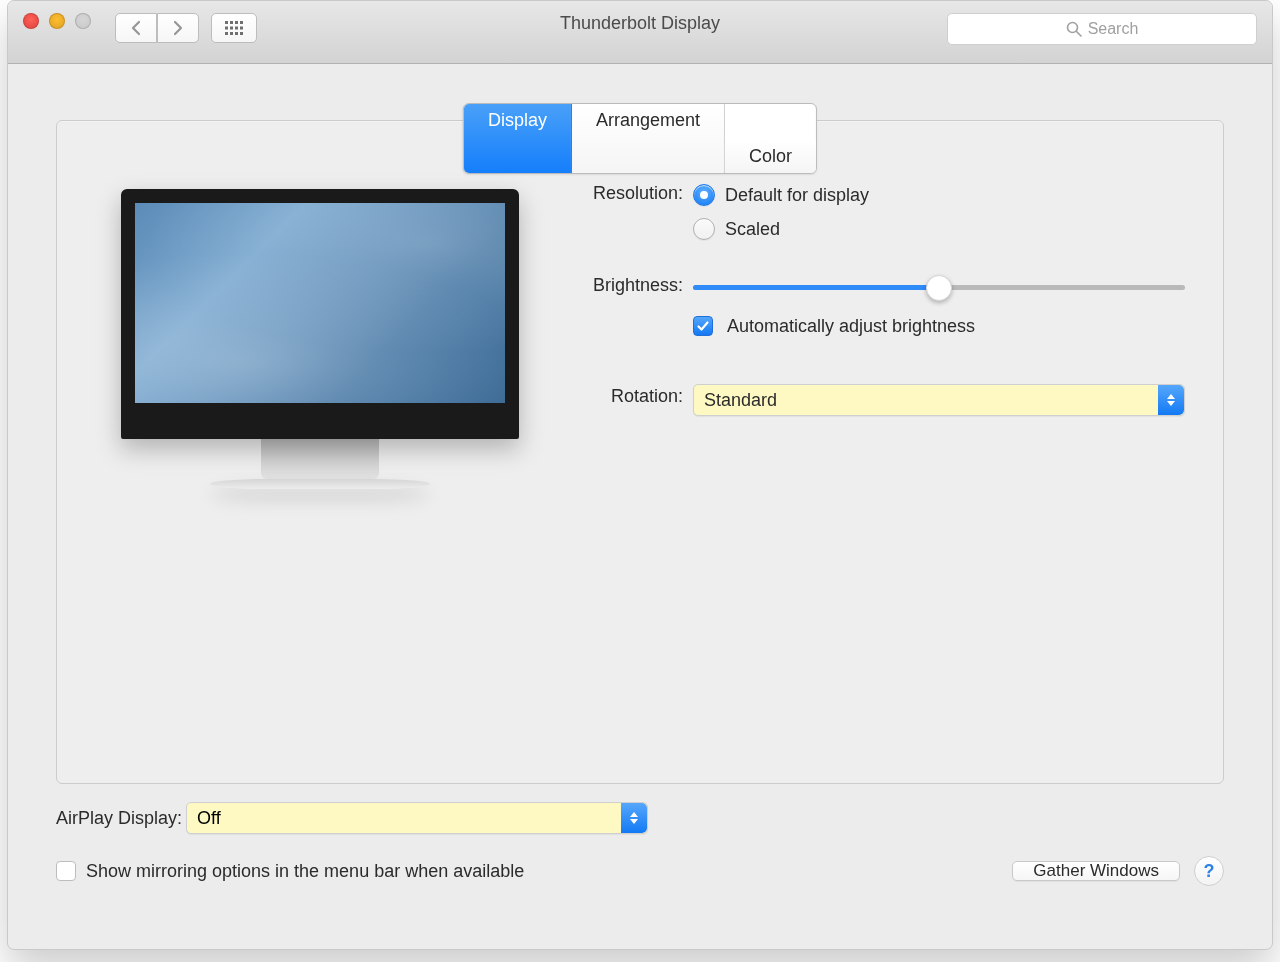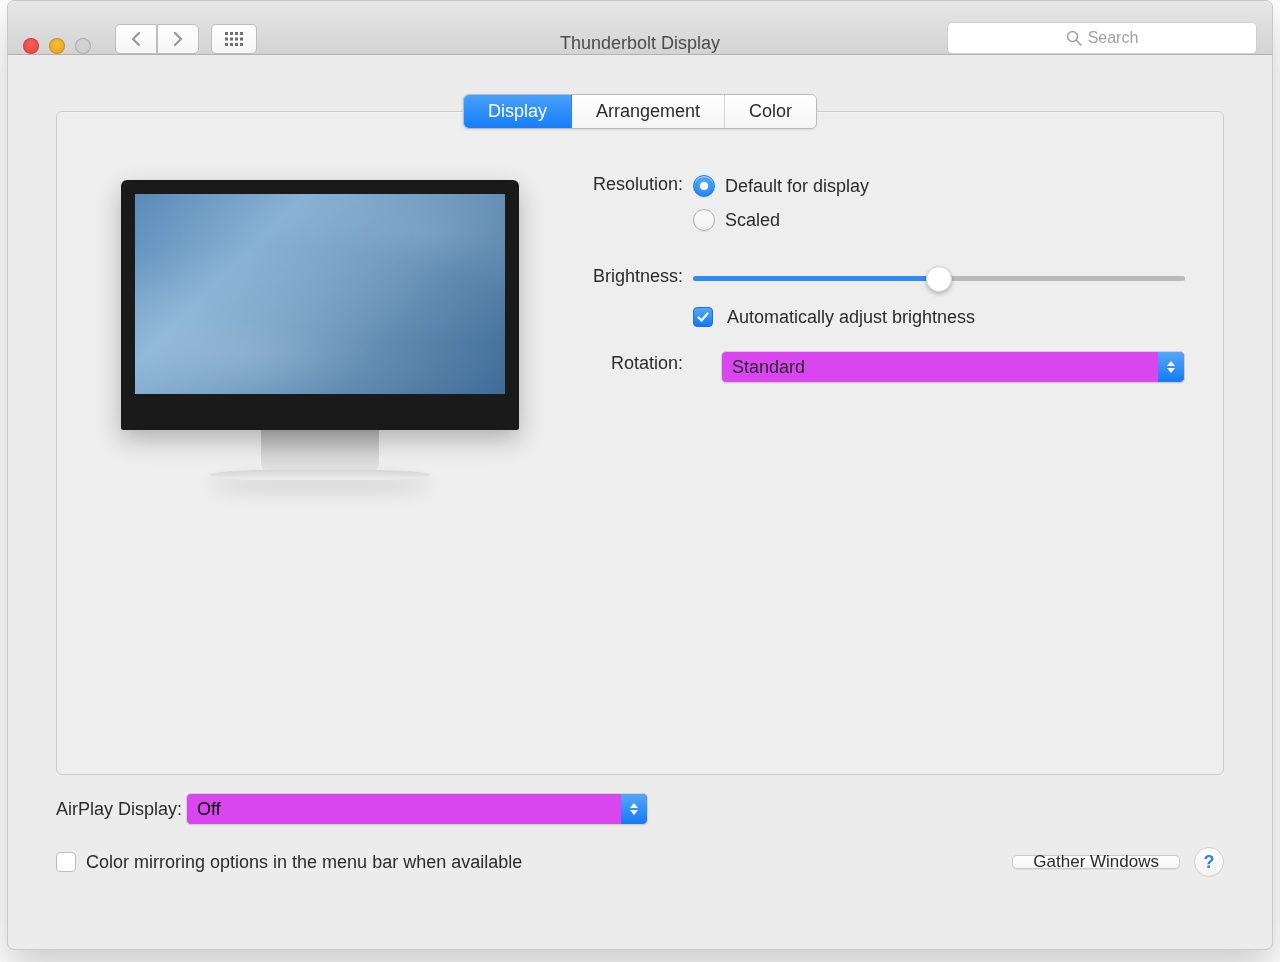--- a/index.html
+++ b/index.html
@@ -4,21 +4,21 @@
 <style>
 * { box-sizing: border-box; margin: 0; padding: 0; -webkit-font-smoothing: antialiased; }
 html, body { width: 1280px; height: 962px; font-family: -apple-system, "Helvetica Neue", Helvetica, Arial, sans-serif; background: #fff; }
 .window {
   width: 1266px; height: 950px; margin: 0 auto; position: relative;
   background: #ececec; border: 1px solid #c9c9c9; border-radius: 7px;
   box-shadow: 0 20px 40px rgba(0,0,0,0.2);
   overflow: hidden;
 }
 .titlebar {
-  height: 54px; display: flex; align-items: flex-end; padding: 0 15px;
+  height: 63px; display: flex; align-items: flex-start; padding: 12px 15px;
   background: linear-gradient(#e7e7e7, #d3d3d3);
   border-bottom: 1px solid #b2b2b2; position: relative;
 }
 .traffic { display: flex; gap: 10px; }
 .traffic-light { width: 16px; height: 16px; border-radius: 50%; border: 0.5px solid rgba(0,0,0,0.15); }
 .tl-red { background: radial-gradient(circle at 50% 40%, #ff6057, #e0443e); }
 .tl-yellow { background: radial-gradient(circle at 50% 40%, #ffbd2e, #dea123); }
 .tl-gray { background: radial-gradient(circle at 50% 40%, #d6d6d6, #c8c8c8); }
 .nav-group, .apps-btn {
   margin-left: 24px; display: flex;
@@ -49,21 +49,21 @@
   margin-top: 56px; border: 1px solid #ccc; border-radius: 6px;
   background: #eeeeee; position: relative; height: 664px;
   box-shadow: inset 0 1px 0 rgba(255,255,255,0.3);
 }
 .tabs {
   position: absolute; top: -18px; left: 50%; transform: translateX(-50%);
   display: flex; border: 1px solid #bababa; border-radius: 6px;
   overflow: hidden; background: #fff; box-shadow: 0 1px 2px rgba(0,0,0,0.08);
 }
 .tab { padding: 6px 24px; font-size: 18px; background: linear-gradient(#ffffff,#f5f5f5); color: #2b2b2b; border-right: 1px solid #d0d0d0;}
-.tab:last-child { border-right: none; }
+.tab:last-child { border-right: none; margin-top: 36px; }
 .tab.active { background: linear-gradient(#49a0f8,#157efb); color: #fff; border-right:1px solid #1b6fe0;}
 .panel { display: flex; padding: 60px 38px 30px 38px; }
 .monitor-col { width: 450px; display:flex; align-items:flex-start; justify-content:center; padding-top:8px;}
 .monitor { width: 398px; }
 .monitor-screen {
   width: 398px; height: 250px; border-radius: 6px 6px 2px 2px; border: 14px solid #1a1a1a;
   border-bottom-width: 36px; background: linear-gradient(135deg,#5b8bb7 0%, #7daad0 30%, #4a7aa6 70%, #3b6a95 100%);
   position: relative; box-shadow: 0 10px 25px rgba(0,0,0,0.25);
 }
 .monitor-screen::after{
@@ -92,41 +92,41 @@
 .slider-fill { position:absolute; left:0; top:0; bottom:0; width: 50%; background: #2f8bf7; border-radius: 3px;}
 .slider-thumb { position:absolute; top:50%; width: 26px; height: 26px; background:#fff; border:0.5px solid #d5d5d5;
   border-radius:50%; transform: translate(-50%,-50%); box-shadow: 0 2px 4px rgba(0,0,0,0.25);}
 
 .checkbox { display:flex; align-items:center; gap:14px; height: 28px; }
 .check-ind { width: 20px; height: 20px; border-radius:4px; display:flex; align-items:center; justify-content:center; font-size:14px;}
 .check-ind.checked { background: linear-gradient(#54a6fa,#1278f4); border:0.5px solid #216fd8; color:#fff;}
 .check-ind.unchecked { background:#fff; border:1px solid #bdbdbd;}
 
 .select {
-  height: 32px; background: #d946ef; border: 0.5px solid #cfcfcf; border-radius: 5px;
+  height: 32px; background: #fef9c3; border: 0.5px solid #cfcfcf; border-radius: 5px;
   display:flex; align-items:center; padding: 0 10px; position:relative;
   box-shadow: 0 1px 1px rgba(0,0,0,0.06); font-size:18px;
 }
 .select-caps {
   position:absolute; right:0; top:0; bottom:0; width: 26px;
   background: linear-gradient(#55a7fb,#137af4); border-radius: 0 5px 5px 0;
   display:flex; flex-direction:column; align-items:center; justify-content:center; gap:2px;
 }
 .select-caps span { width:0;height:0; border-left:4px solid transparent; border-right:4px solid transparent;}
 .select-caps .up { border-bottom:5px solid #fff;}
 .select-caps .dn { border-top:5px solid #fff;}
 
 .footer { padding: 18px 48px 22px 48px; }
 .footer-row1 { display:flex; align-items:center; gap: 4px; margin-bottom: 22px;}
 .footer-row1 .label { font-size:18px; color:#2b2b2b;}
 .footer-row1 .select { width: 462px; }
 .footer-row2 { display:flex; align-items:center; }
 .footer-row2 .mirror-label { font-size:18px; color:#2b2b2b; margin-left:10px; }
 .gather-btn {
-  margin-left:auto; height: 14px; padding: 0 20px; background:linear-gradient(#ffffff,#f6f6f6);
+  margin-left:auto; height: 20px; padding: 0 20px; background:linear-gradient(#ffffff,#f6f6f6);
   border:1px solid #c9c9c9; border-radius:5px; font-size:17px; color:#2b2b2b;
   display:flex; align-items:center; box-shadow:0 1px 1px rgba(0,0,0,.05);
 }
 .help-btn { width: 30px; height:30px; margin-left: 14px; border-radius:50%;
   background:linear-gradient(#ffffff,#f3f3f3); border:1px solid #cfcfcf;
   display:flex; align-items:center; justify-content:center; color:#2e81e8; font-size:18px; font-weight:600;}
 svg { display:block; }
 </style>
 </head>
 <body>
@@ -228,21 +228,21 @@
                 <span class="check-ind checked">
                   <svg width="14" height="14" viewBox="0 0 14 14">
                       <path d="M2.5 7.5 L5.5 10.5 L11.5 3.5" stroke="#fff" stroke-width="2.2" fill="none" stroke-linecap="round" stroke-linejoin="round"></path>
                     </svg>
                 </span>
                 <span>Automatically adjust brightness</span>
               </div>
             </div>
           </div>
 
-          <div class="row" style="margin-top:20px;gap:28px;">
+          <div class="row" style="margin-top:44px;">
             <div class="row-label">Rotation:</div>
             <div class="row-body">
               <div class="select">
                 <span>Standard</span>
                 <div class="select-caps">
                   <span class="up"></span>
                     <span class="dn"></span>
                 </div>
               </div>
             </div>
@@ -258,21 +258,21 @@
       <div class="select">
         <span>Off</span>
         <div class="select-caps">
           <span class="up"></span>
             <span class="dn"></span>
         </div>
       </div>
     </div>
     <div class="footer-row2">
       <span class="check-ind unchecked"></span>
-      <span class="mirror-label">Color mirroring options in the menu bar when available</span>
+      <span class="mirror-label">Show mirroring options in the menu bar when available</span>
       <div class="gather-btn">
         <span>Gather Windows</span>
       </div>
       <div class="help-btn">
         <span>?</span>
       </div>
     </div>
   </div>
 
 </div>

